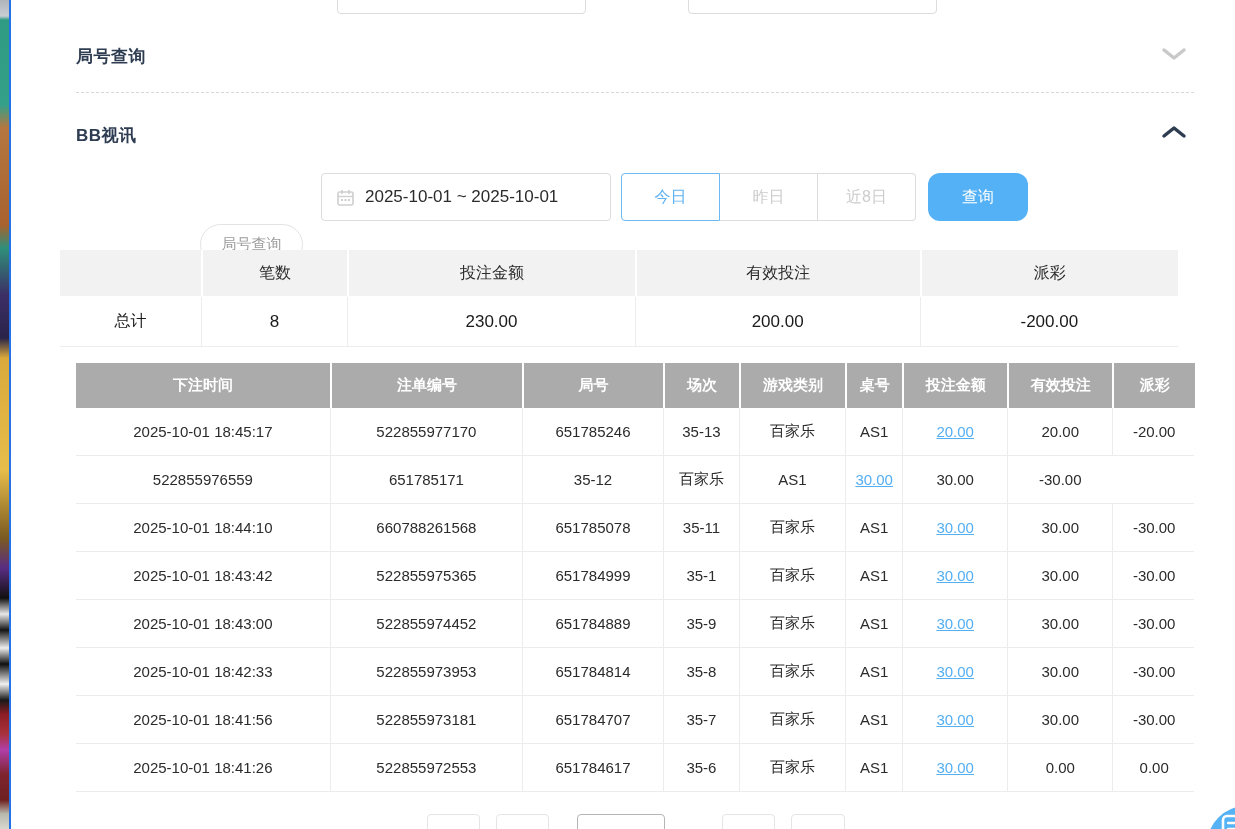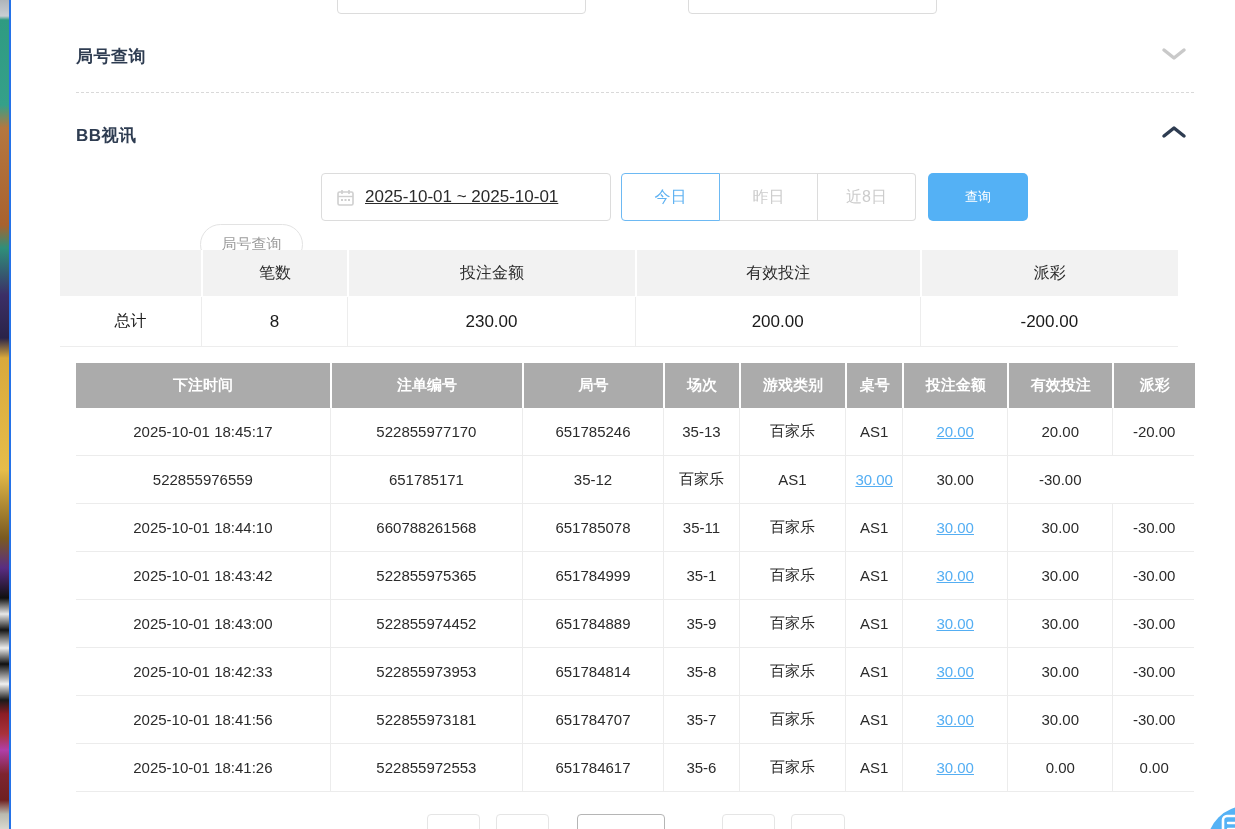--- a/index.html
+++ b/index.html
@@ -26,29 +26,29 @@
   .input-b{left:688px;width:249px;}
 
   .section-title{position:absolute;left:76px;font-size:17px;font-weight:bold;color:#2e3c51;letter-spacing:.5px;}
   .chevron{position:absolute;left:1160px;width:28px;height:18px;cursor:pointer;}
   .dashed-divider{position:absolute;left:76px;top:92px;width:1118px;height:0;border-top:1px dashed #d9d9d9;}
 
   
   .pill{position:absolute;top:176px;height:41px;border-radius:21px;background:#fff;display:flex;align-items:center;justify-content:center;font-size:15px;box-sizing:border-box;cursor:pointer;}
   .pill-date{left:76px;width:104px;border:1px solid #45a5f1;color:#3da2f0;font-weight:bold;}
   .pill-round{left:200px;width:103px;border:1px solid #e3e3e3;color:#9b9b9b;margin-top:48px;}
-  .datebox{position:absolute;left:321px;top:173px;width:290px;height:48px;border:1px solid #dcdcdc;border-radius:4px;box-sizing:border-box;display:flex;align-items:center;padding-left:15px;font-size:17px;color:#2b2b2b;cursor:pointer;background:#fff;text-decoration:underline;}
+  .datebox{position:absolute;left:321px;top:173px;width:290px;height:48px;border:1px solid #dcdcdc;border-radius:4px;box-sizing:border-box;display:flex;align-items:center;padding-left:15px;font-size:17px;color:#2b2b2b;cursor:pointer;background:#fff;}
   .datebox .cal{margin-right:11px;display:flex;}
   .quick-group{position:absolute;left:621px;top:173px;width:295px;height:48px;display:flex;}
   .quick-btn{flex:1;display:flex;align-items:center;justify-content:center;font-size:16px;color:#ccc;background:#fff;border:1px solid #dcdcdc;box-sizing:border-box;cursor:pointer;}
   .quick-btn + .quick-btn{border-left:none;}
   .quick-btn:first-child{border-radius:4px 0 0 4px;}
   .quick-btn:last-child{border-radius:0 4px 4px 0;}
   .quick-btn.active{border:1px solid #6db9f3;color:#5fb2f2;}
-  .search-btn{position:absolute;left:928px;top:173px;width:100px;height:48px;background:#54b1f5;color:#fff;border:none;border-radius:5px;font-size:13px;cursor:pointer;font-family:Liberation Serif, serif;}
+  .search-btn{position:absolute;left:928px;top:173px;width:100px;height:48px;background:#54b1f5;color:#fff;border:none;border-radius:12px;font-size:16px;cursor:pointer;font-family:Liberation Serif, serif;}
 
   
   .summary{position:absolute;left:60px;top:250px;width:1118px;}
   .summary .hrow{display:grid;grid-template-columns:12.6% 13.1% 25.7% 25.5% 23.1%;height:46px;}
   .summary .hcell{background:#f2f2f2;display:flex;align-items:center;justify-content:center;font-size:16px;color:#2b2b2b;border-left:2px solid #fff;}
   .summary .hcell:first-child{border-left:none;}
   .summary .brow{display:grid;grid-template-columns:12.6% 13.1% 25.7% 25.5% 23.1%;height:49px;border-bottom:1px solid #ededed;margin-top:1px;}
   .summary .bcell{display:flex;align-items:center;justify-content:center;font-size:17px;color:#1a1a1a;border-left:1px solid #ededed;background:#fff;}
   .summary .bcell:first-child{border-left:none;font-size:16px;}
 

